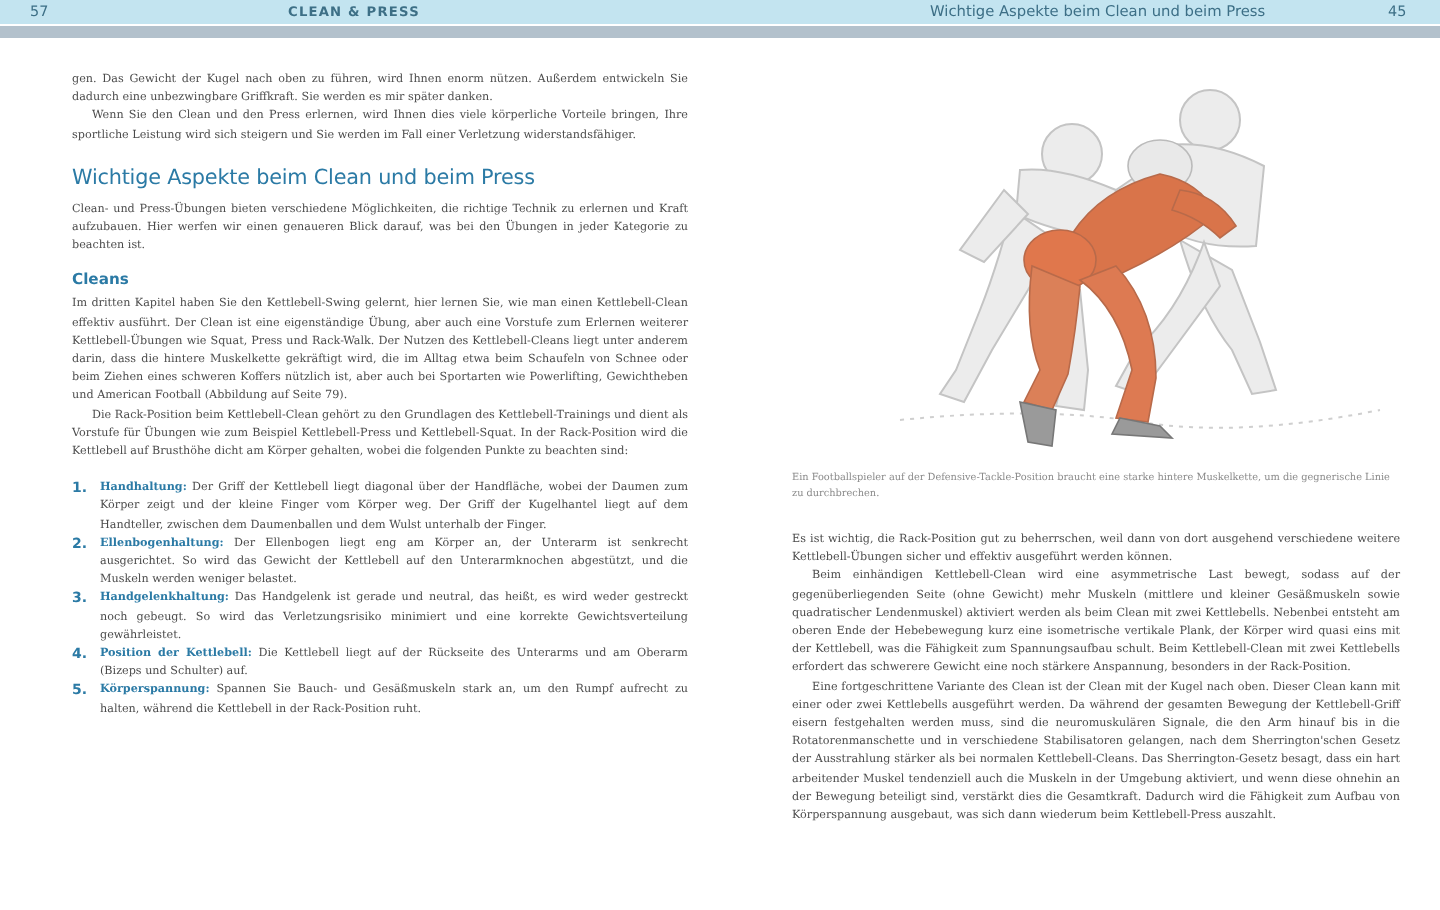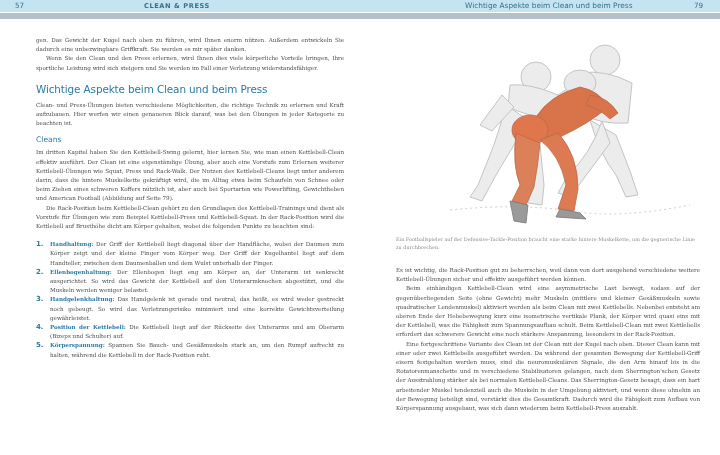--- a/index.html
+++ b/index.html
@@ -15,40 +15,40 @@
   .hdr-right-title { left: 465px; font-size: 7.4px; }
   .hdr-right-num { left: 694px; }
 
   .page { position: absolute; top: 36px; }
   .page-left { left: 36px; width: 308px; }
 
   p.body { font-size: 5.6px; line-height: 9.2px; text-align: justify; color: #4b4b4b; }
   p.body.indent { text-indent: 10px; }
 
   h1.section { font-family: "DejaVu Sans", sans-serif; font-weight: normal; font-size: 10.4px; color: #2b7aa5; margin-top: 10px; margin-bottom: 6px; letter-spacing: -0.1px; }
-  h2.sub { font-family: "DejaVu Sans", sans-serif; font-weight: normal; font-size: 7.6px; color: #2b7aa5; margin-top: 7px; margin-bottom: 4px; }
+  h2.sub { font-family: "DejaVu Sans", sans-serif; font-weight: bold; font-size: 7.6px; color: #2b7aa5; margin-top: 7px; margin-bottom: 4px; }
 
   ol.points { list-style: none; margin-top: 9px; }
   ol.points li { position: relative; padding-left: 14px; font-size: 5.6px; line-height: 9.2px; text-align: justify; }
   ol.points li .num { position: absolute; left: 0; top: 0; font-family: "DejaVu Sans", sans-serif; font-weight: bold; font-size: 7px; color: #2b7aa5; }
   ol.points li .term { font-weight: bold; color: #2b7aa5; }
 
   .figure { position: absolute; left: 440px; top: 25px; width: 260px; height: 208px; }
   .caption { position: absolute; left: 396px; top: 236px; width: 300px; font-size: 4.9px; line-height: 7.6px; color: #8a8a8a; }
   .right-text { position: absolute; left: 396px; top: 266px; width: 304px; }
 </style>
 </head>
 <body>
 
 <div class="header-band"></div>
 <div class="header-gray"></div>
 <span class="hdr hdr-left-num">57</span>
 <span class="hdr hdr-left-title">CLEAN &amp; PRESS</span>
 <span class="hdr hdr-right-title">Wichtige Aspekte beim Clean und beim Press</span>
-<span class="hdr hdr-right-num">79</span>
+<span class="hdr hdr-right-num">45</span>
 
 <div class="page page-left">
   <p class="body">gen. Das Gewicht der Kugel nach oben zu führen, wird Ihnen enorm nützen. Außerdem entwickeln Sie dadurch eine unbezwingbare Griffkraft. Sie werden es mir später danken.</p>
   <p class="body indent">Wenn Sie den Clean und den Press erlernen, wird Ihnen dies viele körperliche Vorteile bringen, Ihre sportliche Leistung wird sich steigern und Sie werden im Fall einer Verletzung widerstandsfähiger.</p>
 
   <h1 class="section">Wichtige Aspekte beim Clean und beim Press</h1>
   <p class="body">Clean- und Press-Übungen bieten verschiedene Möglichkeiten, die richtige Technik zu erlernen und Kraft aufzubauen. Hier werfen wir einen genaueren Blick darauf, was bei den Übungen in jeder Kategorie zu beachten ist.</p>
 
   <h2 class="sub">Cleans</h2>
   <p class="body">Im dritten Kapitel haben Sie den Kettlebell-Swing gelernt, hier lernen Sie, wie man einen Kettlebell-Clean effektiv ausführt. Der Clean ist eine eigenständige Übung, aber auch eine Vorstufe zum Erlernen weiterer Kettlebell-Übungen wie Squat, Press und Rack-Walk. Der Nutzen des Kettlebell-Cleans liegt unter anderem darin, dass die hintere Muskelkette gekräftigt wird, die im Alltag etwa beim Schaufeln von Schnee oder beim Ziehen eines schweren Koffers nützlich ist, aber auch bei Sportarten wie Powerlifting, Gewichtheben und American Football (Abbildung auf Seite 79).</p>

